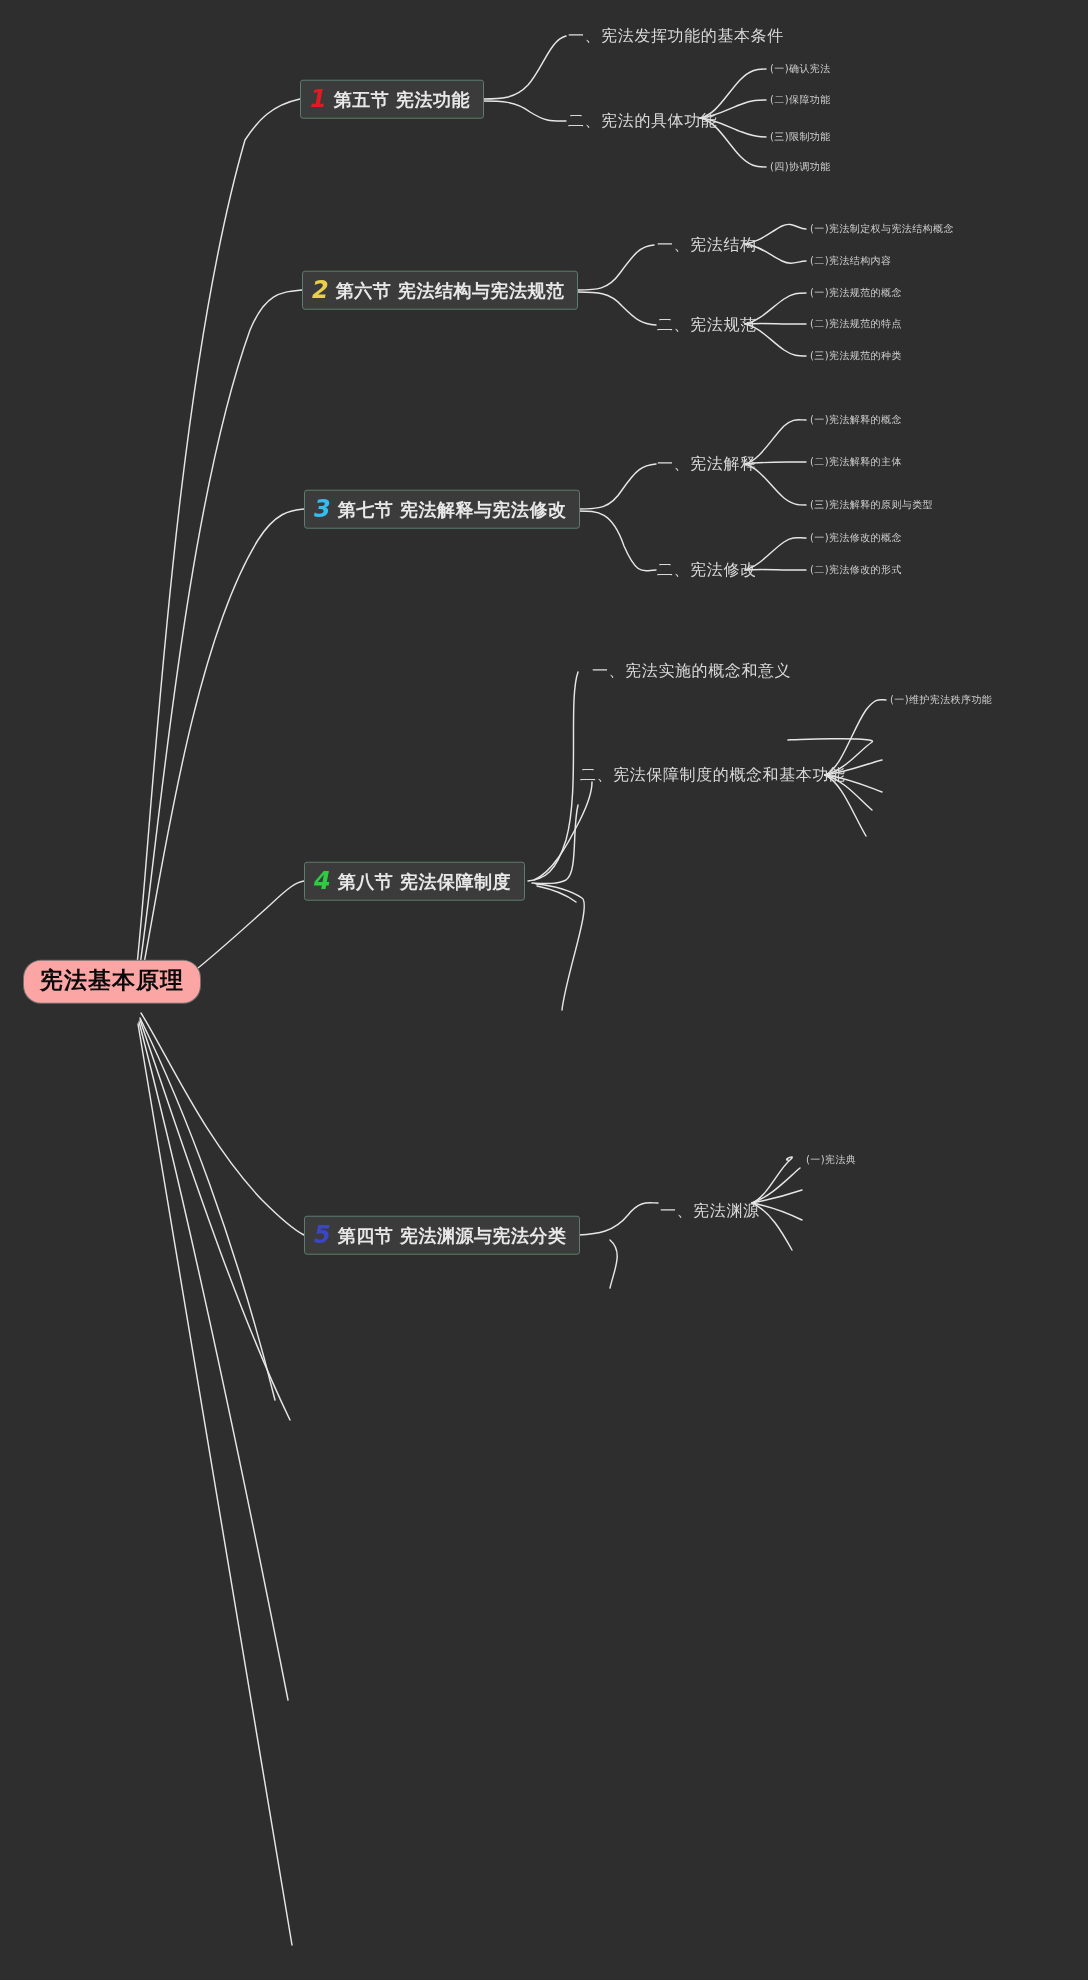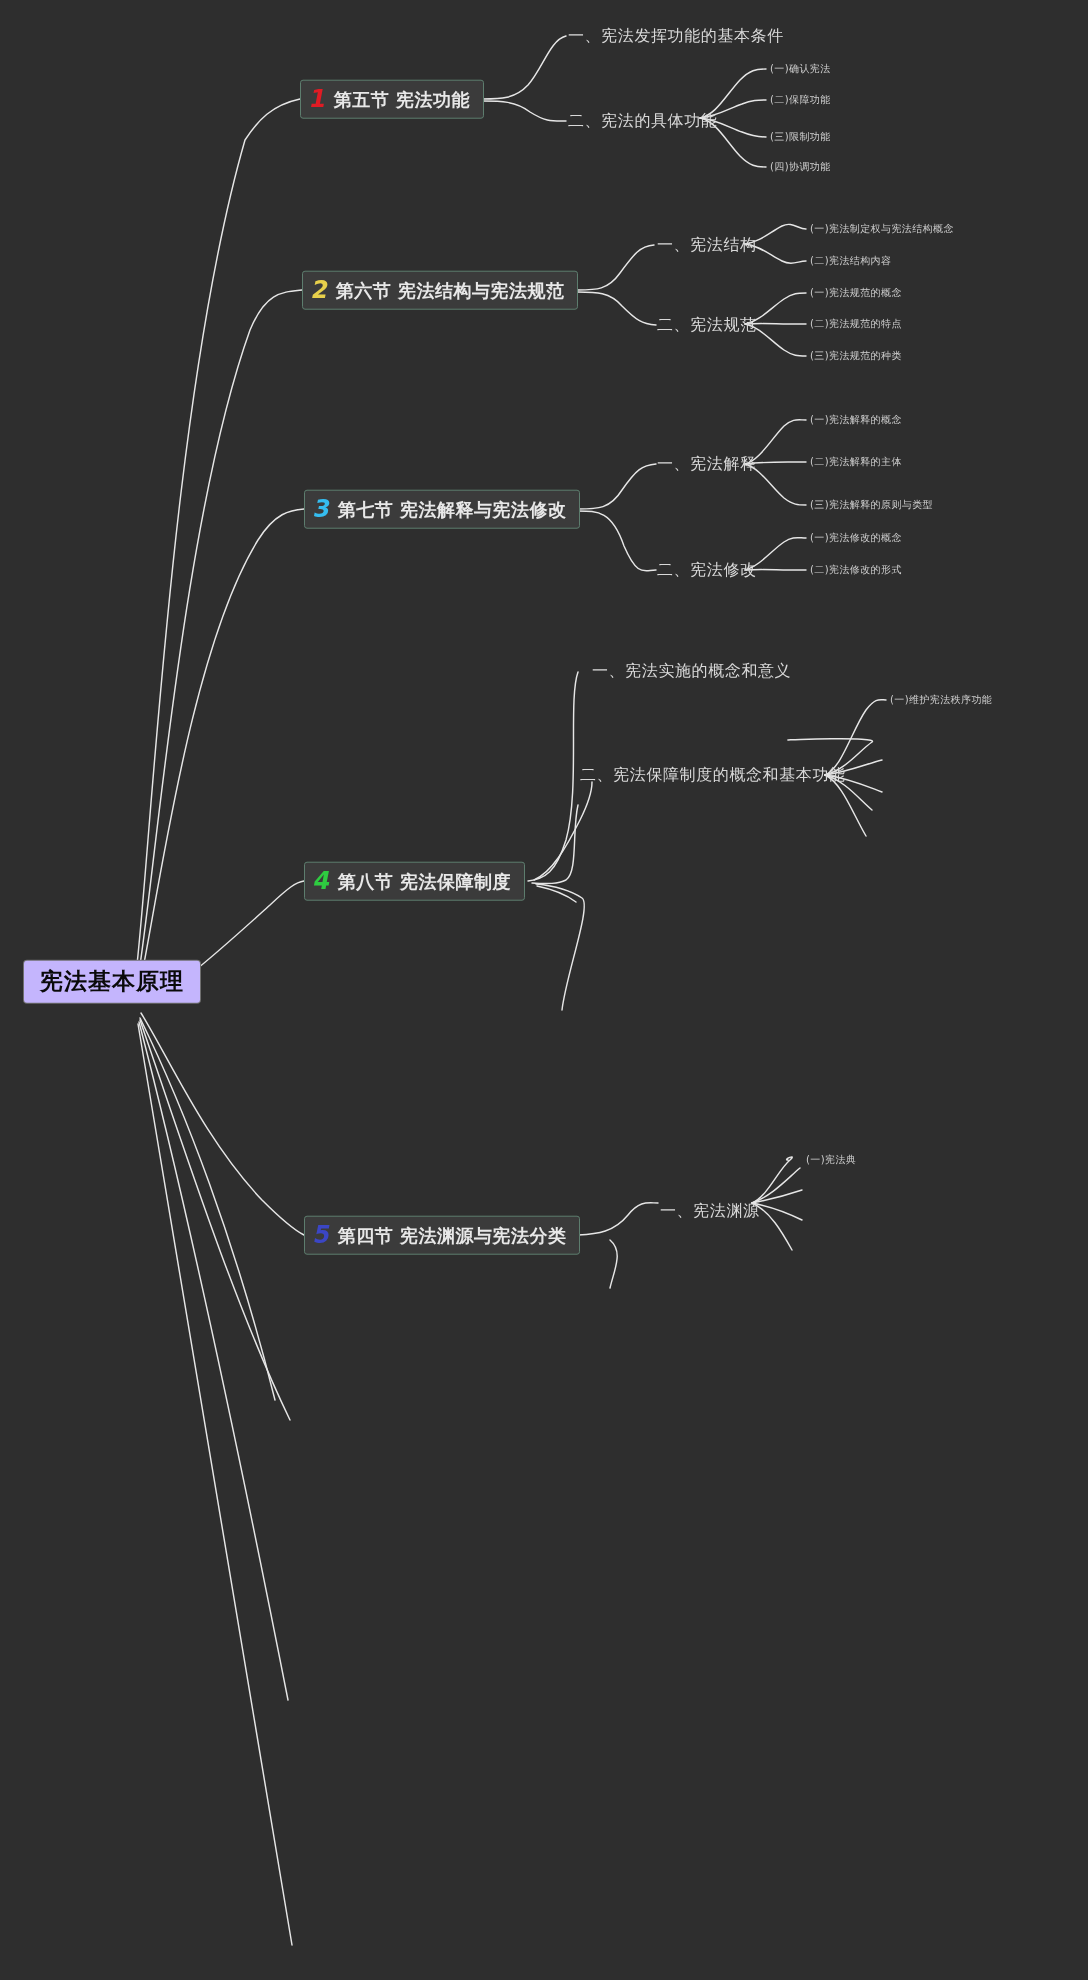--- a/index.html
+++ b/index.html
@@ -20,29 +20,30 @@
     left: 0; top: 0;
     width: 1088px; height: 1980px;
     pointer-events: none;
   }
   .node {
     position: absolute;
     white-space: nowrap;
   }
   
   .root-node {
-    background: #c4b5fd;
+    background: #fca5a5;
     color: #0a0a0a;
-    border-radius: 3px;
+    border-radius: 17px;
     padding: 7px 16px 9px 16px;
     font-size: 23px;
     font-weight: bold;
     letter-spacing: 1px;
     line-height: 1.15;
     box-shadow: 0 0 0 1px #6f6f6f;
+    font-family: Liberation Serif, serif;
   }
   
   .branch-node {
     background: #3b3b3b;
     border: 1px solid #5d7d6e;
     border-radius: 3px;
     padding: 5px 13px 7px 9px;
     font-size: 18px;
     color: #e8e8e8;
     display: flex;

